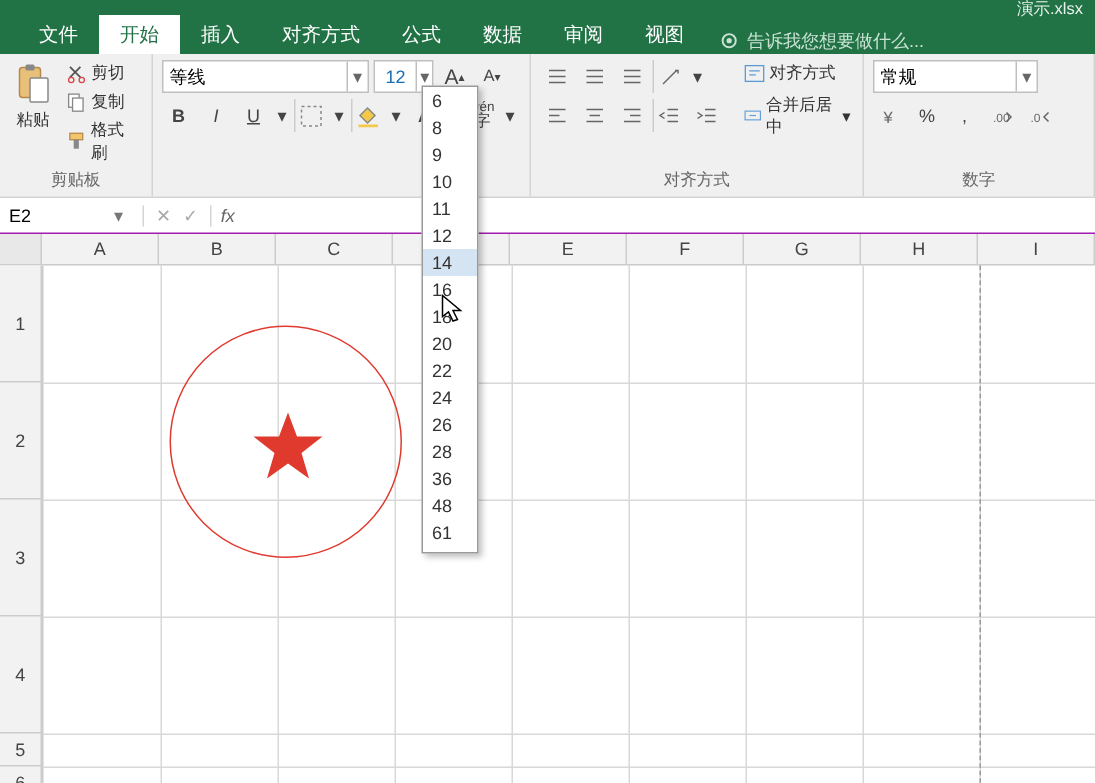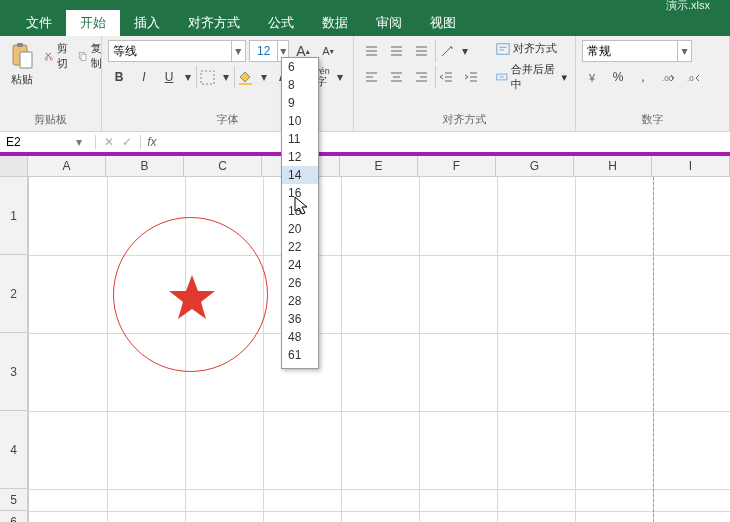--- a/index.html
+++ b/index.html
@@ -1,58 +1,58 @@
 <!DOCTYPE html>
 <html><head>
 <meta charset="utf-8">
 <style>
 * { box-sizing: border-box; margin: 0; padding: 0; font-family: "Segoe UI", "Microsoft YaHei", sans-serif; }
 body { background: #fff; font-size: 12px; color: #333; width: 730px; height: 522px; overflow: hidden; position: relative; }
 
-.titlebar { background: #217346; color: #fff; height: 10px; display: flex; align-items: center; justify-content: flex-end; padding: 0 16px; font-size: 11px; }
+.titlebar { background: #217346; color: #fff; height: 10px; display: flex; align-items: center; justify-content: flex-end; padding: 0 4px; font-size: 11px; }
 .titlebar .filename { margin-right: 4px; opacity: 0.9; }
 
 .tabs { background: #217346; display: flex; align-items: flex-end; height: 26px; padding-left: 12px; gap: 0; }
 .tabs .tab { color: #fff; padding: 4px 14px; font-size: 13px; cursor: pointer; }
 .tabs .tab.active { background: #fff; color: #217346; }
 .tabs .tellme { display: flex; align-items: center; color: #c9e2d3; margin-left: 10px; font-size: 12px; gap: 4px; }
 .tabs .tellme svg { width: 14px; height: 14px; }
 
 .ribbon { background: #f0f0f0; border-bottom: 1px solid #d4d4d4; display: flex; height: 96px; position: relative; }
 .rgroup { border-right: 1px solid #d4d4d4; padding: 4px 6px 2px 6px; display: flex; flex-direction: column; justify-content: space-between; }
 .rgroup .body { display: flex; gap: 4px; align-items: flex-start; flex: 1; }
 .rgroup .label { text-align: center; font-size: 11px; color: #666; padding: 2px 0; }
 
 
 .clip-left { display: flex; flex-direction: column; align-items: center; gap: 2px; }
 .bigbtn { display: flex; flex-direction: column; align-items: center; gap: 2px; padding: 2px 4px; cursor: pointer; }
 .bigbtn svg { width: 24px; height: 28px; }
 .bigbtn span { font-size: 11px; }
-.clip-right { display: flex; gap: 2px; }
+.clip-right { display: flex; flex-direction: column; gap: 2px; }
 .smallrow { display: flex; align-items: center; gap: 3px; cursor: pointer; font-size: 11px; padding: 1px 2px; }
 .smallrow svg { width: 14px; height: 14px; }
 
 
 .font-body { display: flex; flex-direction: column; gap: 4px; }
 .frow { display: flex; gap: 3px; align-items: center; }
 .combo { border: 1px solid #bfbfbf; background: #fff; display: flex; align-items: center; height: 22px; }
 .combo input { border: none; padding: 0 4px; font-size: 12px; width: 100%; outline: none; background: transparent; }
 .combo .arrow { width: 16px; text-align: center; color: #666; border-left: 1px solid #bfbfbf; cursor: pointer; height: 100%; display: flex; align-items: center; justify-content: center; }
 .font-name { width: 138px; }
 .font-size { width: 40px; }
 .font-size input { color: #1a6fb3; text-align: center; }
 .ibtn { width: 22px; height: 22px; display: flex; align-items: center; justify-content: center; cursor: pointer; color: #444; }
 .ibtn.sep { border-left: 1px solid #ccc; }
 .ibtn svg { width: 15px; height: 15px; }
 
 
 .mini-grid { display: flex; flex-direction: column; gap: 4px; }
 
 
-.fxbar { border-bottom: 4px solid #a21caf; display: flex; align-items: center; height: 24px; background: #fff; }
+.fxbar { border-bottom: 1px solid #a21caf; display: flex; align-items: center; height: 24px; background: #fff; }
 .namebox { width: 96px; border-right: 1px solid #d4d4d4; display: flex; align-items: center; }
 .namebox input { border: none; padding: 0 6px; width: 70px; outline: none; font-size: 12px; }
 .namebox .arrow { width: 18px; text-align: center; color: #777; cursor: pointer; }
 .fxbtns { display: flex; align-items: center; gap: 8px; padding: 0 8px; border-right: 1px solid #d4d4d4; color: #aaa; }
 .fxlabel { font-style: italic; padding: 0 6px; color: #666; }
 
 
 .grid { position: relative; }
 .col-hdr { display: flex; background: #f2f2f2; border-bottom: 1px solid #ccc; }
 .corner, .ch, .rh { border-right: 1px solid #ccc; text-align: center; font-size: 12px; color: #444; }
@@ -87,20 +87,27 @@
 
 <div class="tabs">
     <div class="tab">文件</div>
     <div class="tab active">开始</div>
     <div class="tab">插入</div>
     <div class="tab">对齐方式</div>
     <div class="tab">公式</div>
     <div class="tab">数据</div>
     <div class="tab">审阅</div>
     <div class="tab">视图</div>
+    <div class="tellme">
+      <svg viewBox="0 0 16 16">
+        <circle cx="7" cy="7" r="5" fill="none" stroke="#c9e2d3" stroke-width="1.5"></circle>
+        <circle cx="7" cy="7" r="2" fill="#c9e2d3"></circle>
+      </svg>
+      <span>告诉我您想要做什么...</span>
+    </div>
   </div>
 
 <div class="ribbon">
 
   <div class="rgroup" style="width:102px">
     <div class="body">
       <div class="clip-left">
         <div class="bigbtn">
           <svg viewBox="0 0 24 28">
               <rect x="3" y="3" width="14" height="20" rx="2" fill="#e8c079" stroke="#b6894a"></rect>
@@ -118,20 +125,27 @@
               <circle cx="12" cy="13" r="2" fill="none" stroke="#d44"></circle>
             </svg>
           <span>剪切</span>
         </div>
         <div class="smallrow">
           <svg viewBox="0 0 16 16">
               <rect x="2" y="2" width="8" height="10" fill="#fff" stroke="#888"></rect>
               <rect x="5" y="5" width="8" height="10" fill="#fff" stroke="#888"></rect>
             </svg>
           <span>复制</span>
+        </div>
+        <div class="smallrow">
+          <svg viewBox="0 0 16 16">
+              <rect x="3" y="2" width="10" height="5" fill="#f2c66b" stroke="#b6894a"></rect>
+              <rect x="6" y="7" width="4" height="7" fill="#888"></rect>
+            </svg>
+          <span>格式刷</span>
         </div>
       </div>
     </div>
     <div class="label">剪贴板</div>
   </div>
 
   <div class="rgroup" style="width:252px">
     <div class="body">
       <div class="font-body">
         <div class="frow">
@@ -169,21 +183,20 @@
             </div>
           <div class="ibtn" style="width:10px">▾</div>
           <div class="ibtn sep" style="font-size:9px;flex-direction:column;line-height:1">
               <span>wén</span>
               <span style="font-size:11px">字</span>
             </div>
           <div class="ibtn" style="width:10px">▾</div>
         </div>
       </div>
     </div>
-    <div class="label">字体</div>
   </div>
 
   <div class="rgroup" style="width:222px">
     <div class="body">
       <div class="mini-grid">
         <div class="frow">
           <div class="ibtn">
               <svg viewBox="0 0 15 15">
                 <path d="M2 3h11M2 7h11M2 11h11" stroke="#666"></path>
               </svg>

